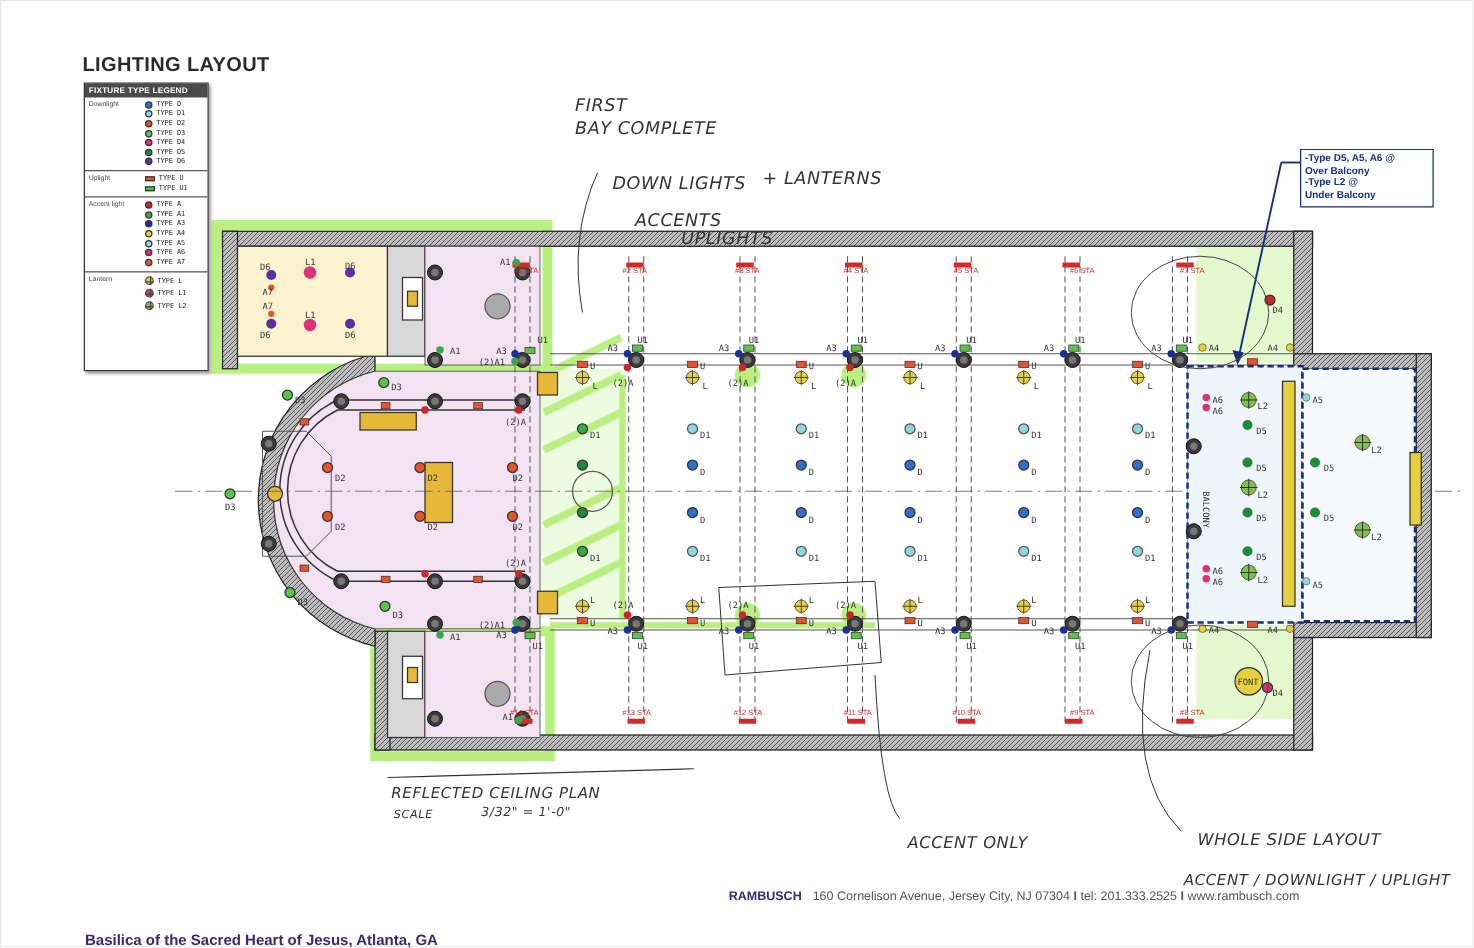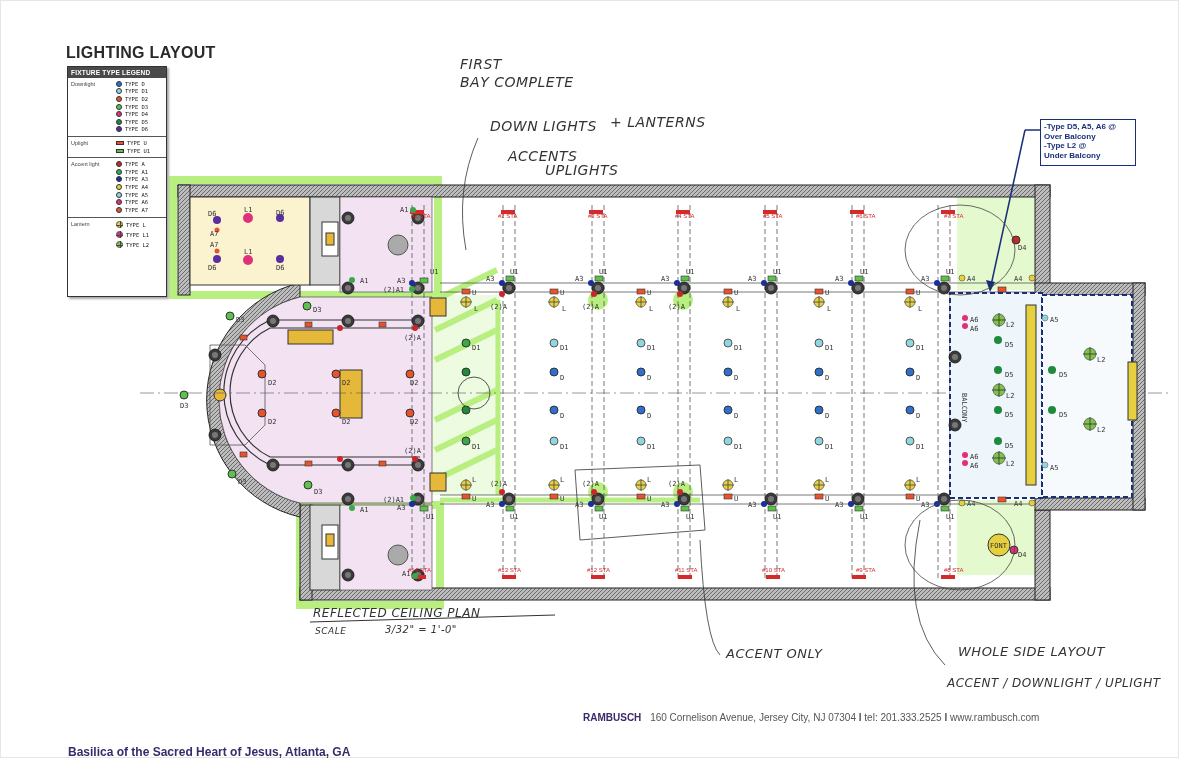--- a/index.html
+++ b/index.html
@@ -12,22 +12,22 @@
   .lg-sec:last-child{border-bottom:none;}
   .lg-label{position:absolute;left:3px;top:3px;font-size:5.5px;color:#444;}
   .lg-items{margin-left:48px;}
   .lg-item{height:7.6px;display:flex;align-items:center;gap:3px;font-family:"DejaVu Sans Mono",monospace;font-size:5.5px;color:#222;}
   .dot{width:6px;height:6px;border-radius:50%;display:inline-block;border:0.5px solid #333;box-sizing:border-box;}
   .rect{width:8px;height:4px;display:inline-block;border:0.5px solid #333;box-sizing:border-box;}
   .lant{width:7px;height:7px;border-radius:50%;display:inline-block;border:0.7px solid #555;box-sizing:border-box;position:relative;}
   .lant::before{content:"";position:absolute;left:-1px;right:-1px;top:3px;height:0.7px;background:#444;}
   .lant::after{content:"";position:absolute;top:-1px;bottom:-1px;left:3px;width:0.7px;background:#444;}
   .plan{position:absolute;left:0;top:0;}
-  .hand{position:absolute;font-family:"DejaVu Sans",sans-serif;color:#333;font-style:italic;letter-spacing:0.5px;}
-  .callout{position:absolute;left:1040px;top:119px;width:96px;height:47px;border:1.5px solid #1a2f7a;background:#fff;color:#1a2f7a;font-size:8px;font-weight:bold;line-height:9.5px;padding:2px 3px;box-sizing:border-box;}
+  .hand{position:absolute;font-family:"DejaVu Sans",sans-serif;color:#333;font-style:italic;letter-spacing:0.5px;margin-top:21px;}
+  .callout{position:absolute;left:1040px;top:119px;width:107px;height:47px;border:1.5px solid #1a2f7a;background:#fff;color:#1a2f7a;font-size:8px;font-weight:bold;line-height:9.5px;padding:2px 3px;box-sizing:border-box;}
   .footer-left{position:absolute;left:68px;top:713px;font-size:12px;font-weight:bold;color:#3a2a6a;margin-top:32px;}
   .footer-right{position:absolute;left:583px;top:712px;font-size:10px;color:#555;white-space:nowrap;}
   .footer-right .brand{font-weight:bold;color:#3a2a6a;margin-right:6px;text-align:right;}
   .sta{font-family:"Liberation Sans",sans-serif;font-size:6px;fill:#d42a2a;}
   .lbl{font-family:"DejaVu Sans Mono",monospace;font-size:7px;fill:#333;}
 </style>
 </head>
 <body>
 
 <div class="page-edge"></div>

